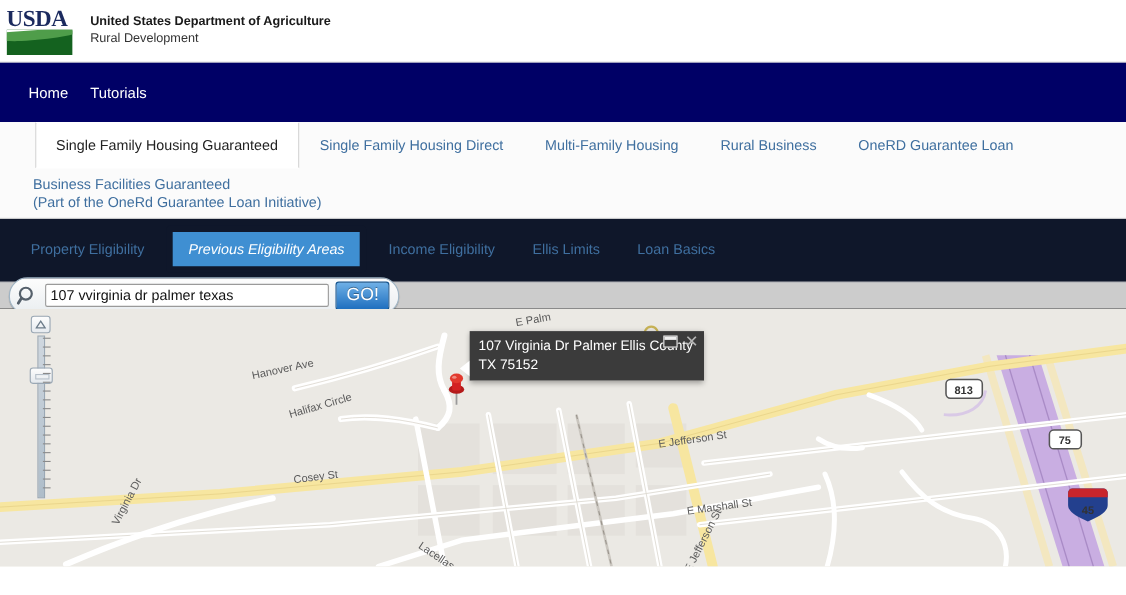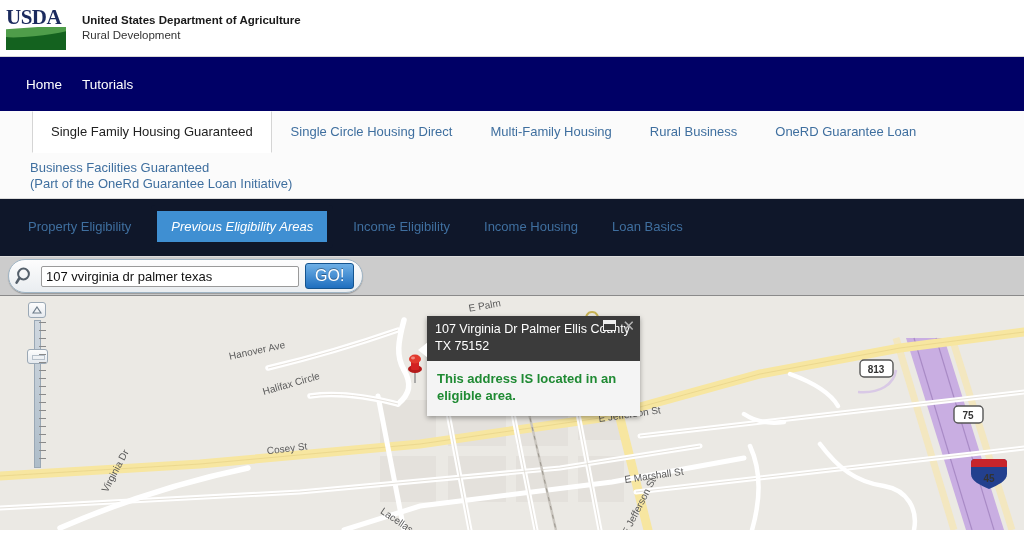--- a/index.html
+++ b/index.html
@@ -154,21 +154,21 @@
   }
   .subnav-item.active {
     background: #3f8fd2;
     color: #ffffff;
     border: 6px solid #0f172a;
     font-style: italic;
   }
 
   
   .searchbar {
-    height: 39px;
+    height: 24px;
     background: #cccccc;
     border-bottom: 1px solid #8a8a8a;
     display: flex;
     align-items: center;
     padding-left: 8px;
   }
   .search-pill {
     display: flex;
     align-items: center;
     gap: 6px;
@@ -354,38 +354,38 @@
 </div>
 
 <div class="navy-nav">
   <a href="#">Home</a>
   <a href="#">Tutorials</a>
 </div>
 
 <div class="tabs-wrap">
   <div class="tabs-row">
     <div class="tab active">Single Family Housing Guaranteed</div>
-    <div class="tab">Single Circle Housing Direct</div>
+    <div class="tab">Single Family Housing Direct</div>
     <div class="tab">Multi-Family Housing</div>
     <div class="tab">Rural Business</div>
     <div class="tab">OneRD Guarantee Loan</div>
   </div>
   <div class="tabs-row-2">
     <div class="tab-2line">
       <span>Business Facilities Guaranteed</span>
       <span>(Part of the OneRd Guarantee Loan Initiative)</span>
     </div>
   </div>
 </div>
 
 <div class="subnav">
   <div class="subnav-item">Property Eligibility</div>
   <div class="subnav-item active">Previous Eligibility Areas</div>
   <div class="subnav-item">Income Eligibility</div>
-  <div class="subnav-item">Income Housing</div>
+  <div class="subnav-item">Ellis Limits</div>
   <div class="subnav-item">Loan Basics</div>
 </div>
 
 <div class="searchbar">
   <div class="search-pill">
     <span class="magnifier">
       <svg width="20" height="20" viewBox="0 0 20 20">
         <circle cx="8.5" cy="8" r="5.4" fill="none" stroke="#55606b" stroke-width="2"></circle>
         <line x1="4.3" y1="12.3" x2="1.6" y2="16.6" stroke="#55606b" stroke-width="2.6" stroke-linecap="round"></line>
       </svg>
@@ -548,17 +548,14 @@
 
   <div class="popup" style="left:427px; top:20px;">
     <div class="popup-tail"></div>
     <div class="popup-head">
       <div class="popup-head-text">107 Virginia Dr Palmer Ellis County TX 75152</div>
       <div class="popup-icons">
         <span class="popup-max"></span>
         <span class="popup-close">✕</span>
       </div>
     </div>
-    <div class="popup-body">
-      <div class="popup-msg">This address IS located in an eligible area.</div>
-    </div>
   </div>
 </div>
 
 </body></html>

